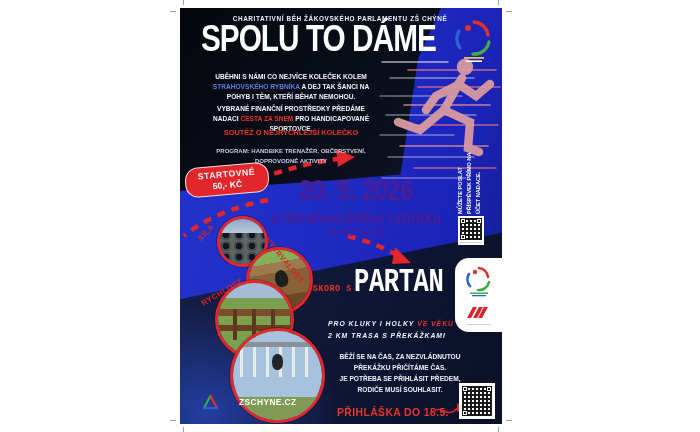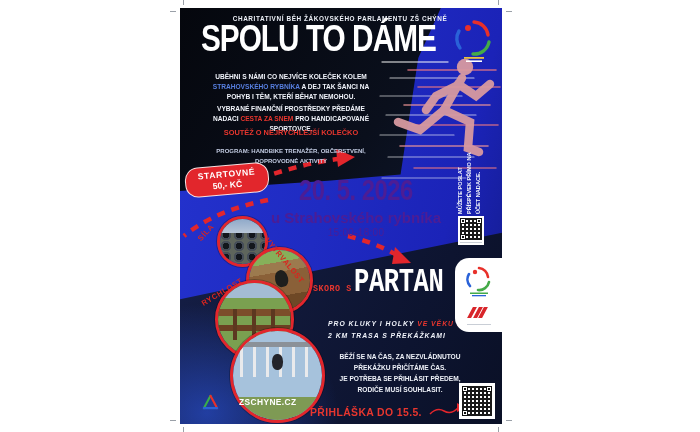--- a/index.html
+++ b/index.html
@@ -37,21 +37,21 @@
   .vnote{left:276px;top:206px;width:70px;transform:rotate(-90deg);transform-origin:0 0;
          color:#f0f3fa;font-size:5.6px;font-weight:bold;line-height:1.6;white-space:pre-line;text-align:left;}
   .skill{color:#d8251f;font-size:7.6px;font-weight:800;letter-spacing:.6px;}
   .raceline{left:133px;top:261px;display:flex;align-items:flex-end;font-family:Liberation Mono, monospace;}
   .race-pre{color:#e8362e;font-size:8.4px;font-weight:800;letter-spacing:.5px;padding:0 2px 5px 0;}
   .race-name{color:#ffffff;font-size:30px;font-weight:800;letter-spacing:-.5px;display:inline-block;
              transform:scale(.85,1.1);transform-origin:left bottom;line-height:1;}
   .audline{left:148px;top:312px;color:#f0f3fa;font-size:6.8px;font-weight:bold;font-style:italic;letter-spacing:1px;}
   .trackline{left:148px;top:324px;color:#f0f3fa;font-size:6.8px;font-weight:bold;font-style:italic;letter-spacing:1px;}
   .rules{left:120px;width:200px;text-align:center;color:#eef1f8;font-size:6.6px;font-weight:bold;line-height:1.6;white-space:pre-line;}
-  .signup{left:130px;top:399px;color:#e8362e;font-size:10.4px;font-weight:800;letter-spacing:.4px;}
+  .signup{left:157px;top:399px;color:#e8362e;font-size:10.4px;font-weight:800;letter-spacing:.4px;}
   .site{color:#ffffff;font-size:8.4px;font-weight:800;letter-spacing:.4px;}
   
   .photo{position:absolute;border-radius:50%;border:3.5px solid #e2262c;overflow:hidden;box-shadow:0 0 0 1px rgba(0,0,0,.25);}
   .photo>div{position:absolute;inset:0;}
   .ph-tires{background-color:#5e655c;
     background-image:radial-gradient(circle at 6px 5px,#12161c 3px,#454d58 3.5px 5px,rgba(0,0,0,0) 5.5px);
     background-size:13px 11px;}
   .ph-tires::before{content:"";position:absolute;left:0;top:0;right:0;height:30%;
     background:linear-gradient(#8fa9c9,#b8c6d8);}
   .ph-wall{background:linear-gradient(170deg,#86b05a 0 24%,#9c7a4e 24% 38%,#8a6038 38% 72%,#6e4826 72%);}

